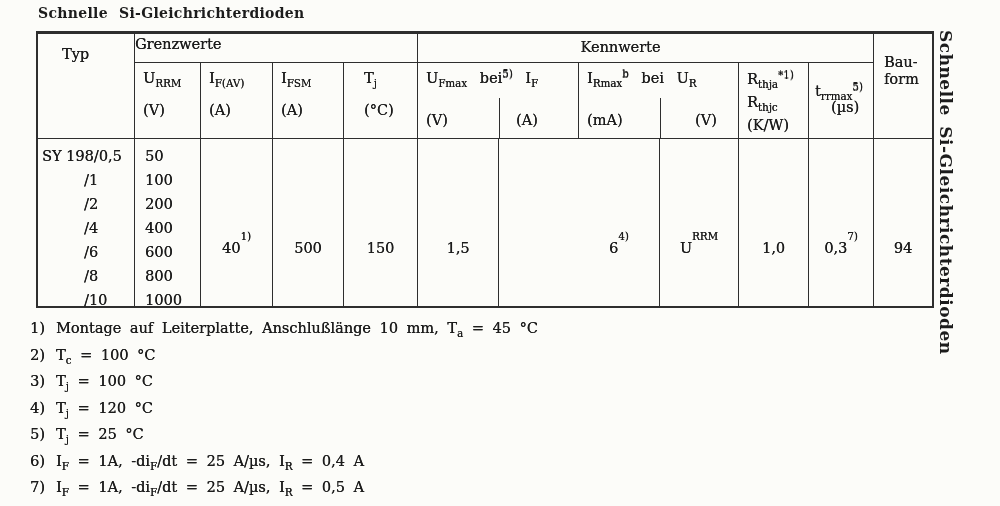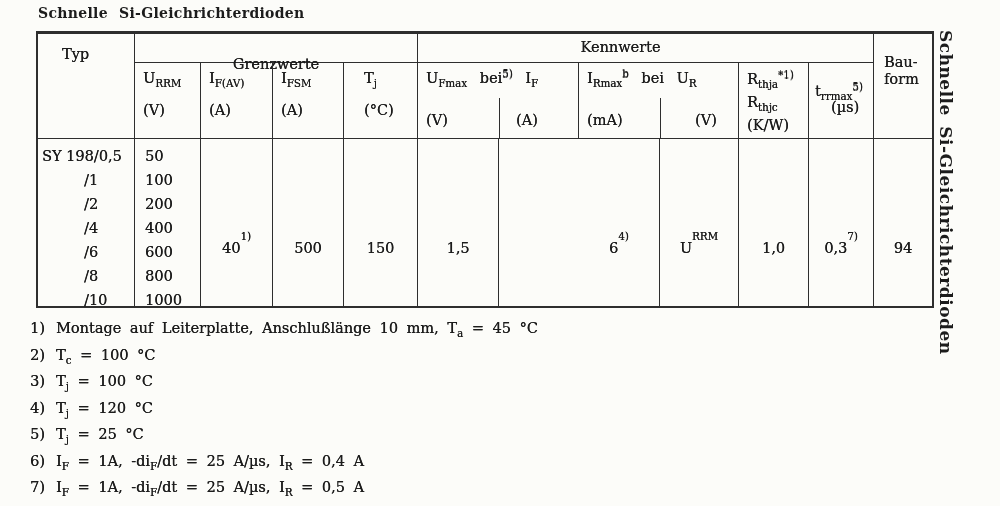--- a/index.html
+++ b/index.html
@@ -35,21 +35,21 @@
     font-size:14.5px;
     text-shadow:0.2px 0.2px 0 currentColor;
   }
   .cell{box-sizing:border-box;position:relative;}
   .bR{border-right:1.6px solid var(--line);}
   .bB{border-bottom:1.6px solid var(--line);}
   sub{font-size:71%;vertical-align:-0.40em;line-height:0;}
   sup{font-size:71%;vertical-align:0.55em;line-height:0;}
 
   .c-typH{grid-column:1;grid-row:1/3;padding:12px 0 0 24px;}
-  .c-grenz{grid-column:2/6;grid-row:1;text-align:center;padding-top:22px;}
+  .c-grenz{grid-column:2/6;grid-row:1;text-align:left;padding-top:2px;}
   .c-kenn{grid-column:6/12;grid-row:1;text-align:center;padding-top:5px;padding-right:50px;}
   .c-bauH{grid-column:12;grid-row:1/3;padding:20px 0 0 10px;line-height:17px;}
 
   .hleaf{grid-row:2;display:flex;flex-direction:column;justify-content:space-between;
          padding:7px 2px 20px 8px;}
   .c-h-urrm{grid-column:2;}
   .c-h-ifav{grid-column:3;}
   .c-h-ifsm{grid-column:4;}
   .c-h-tj{grid-column:5;padding-left:20px;}
 

